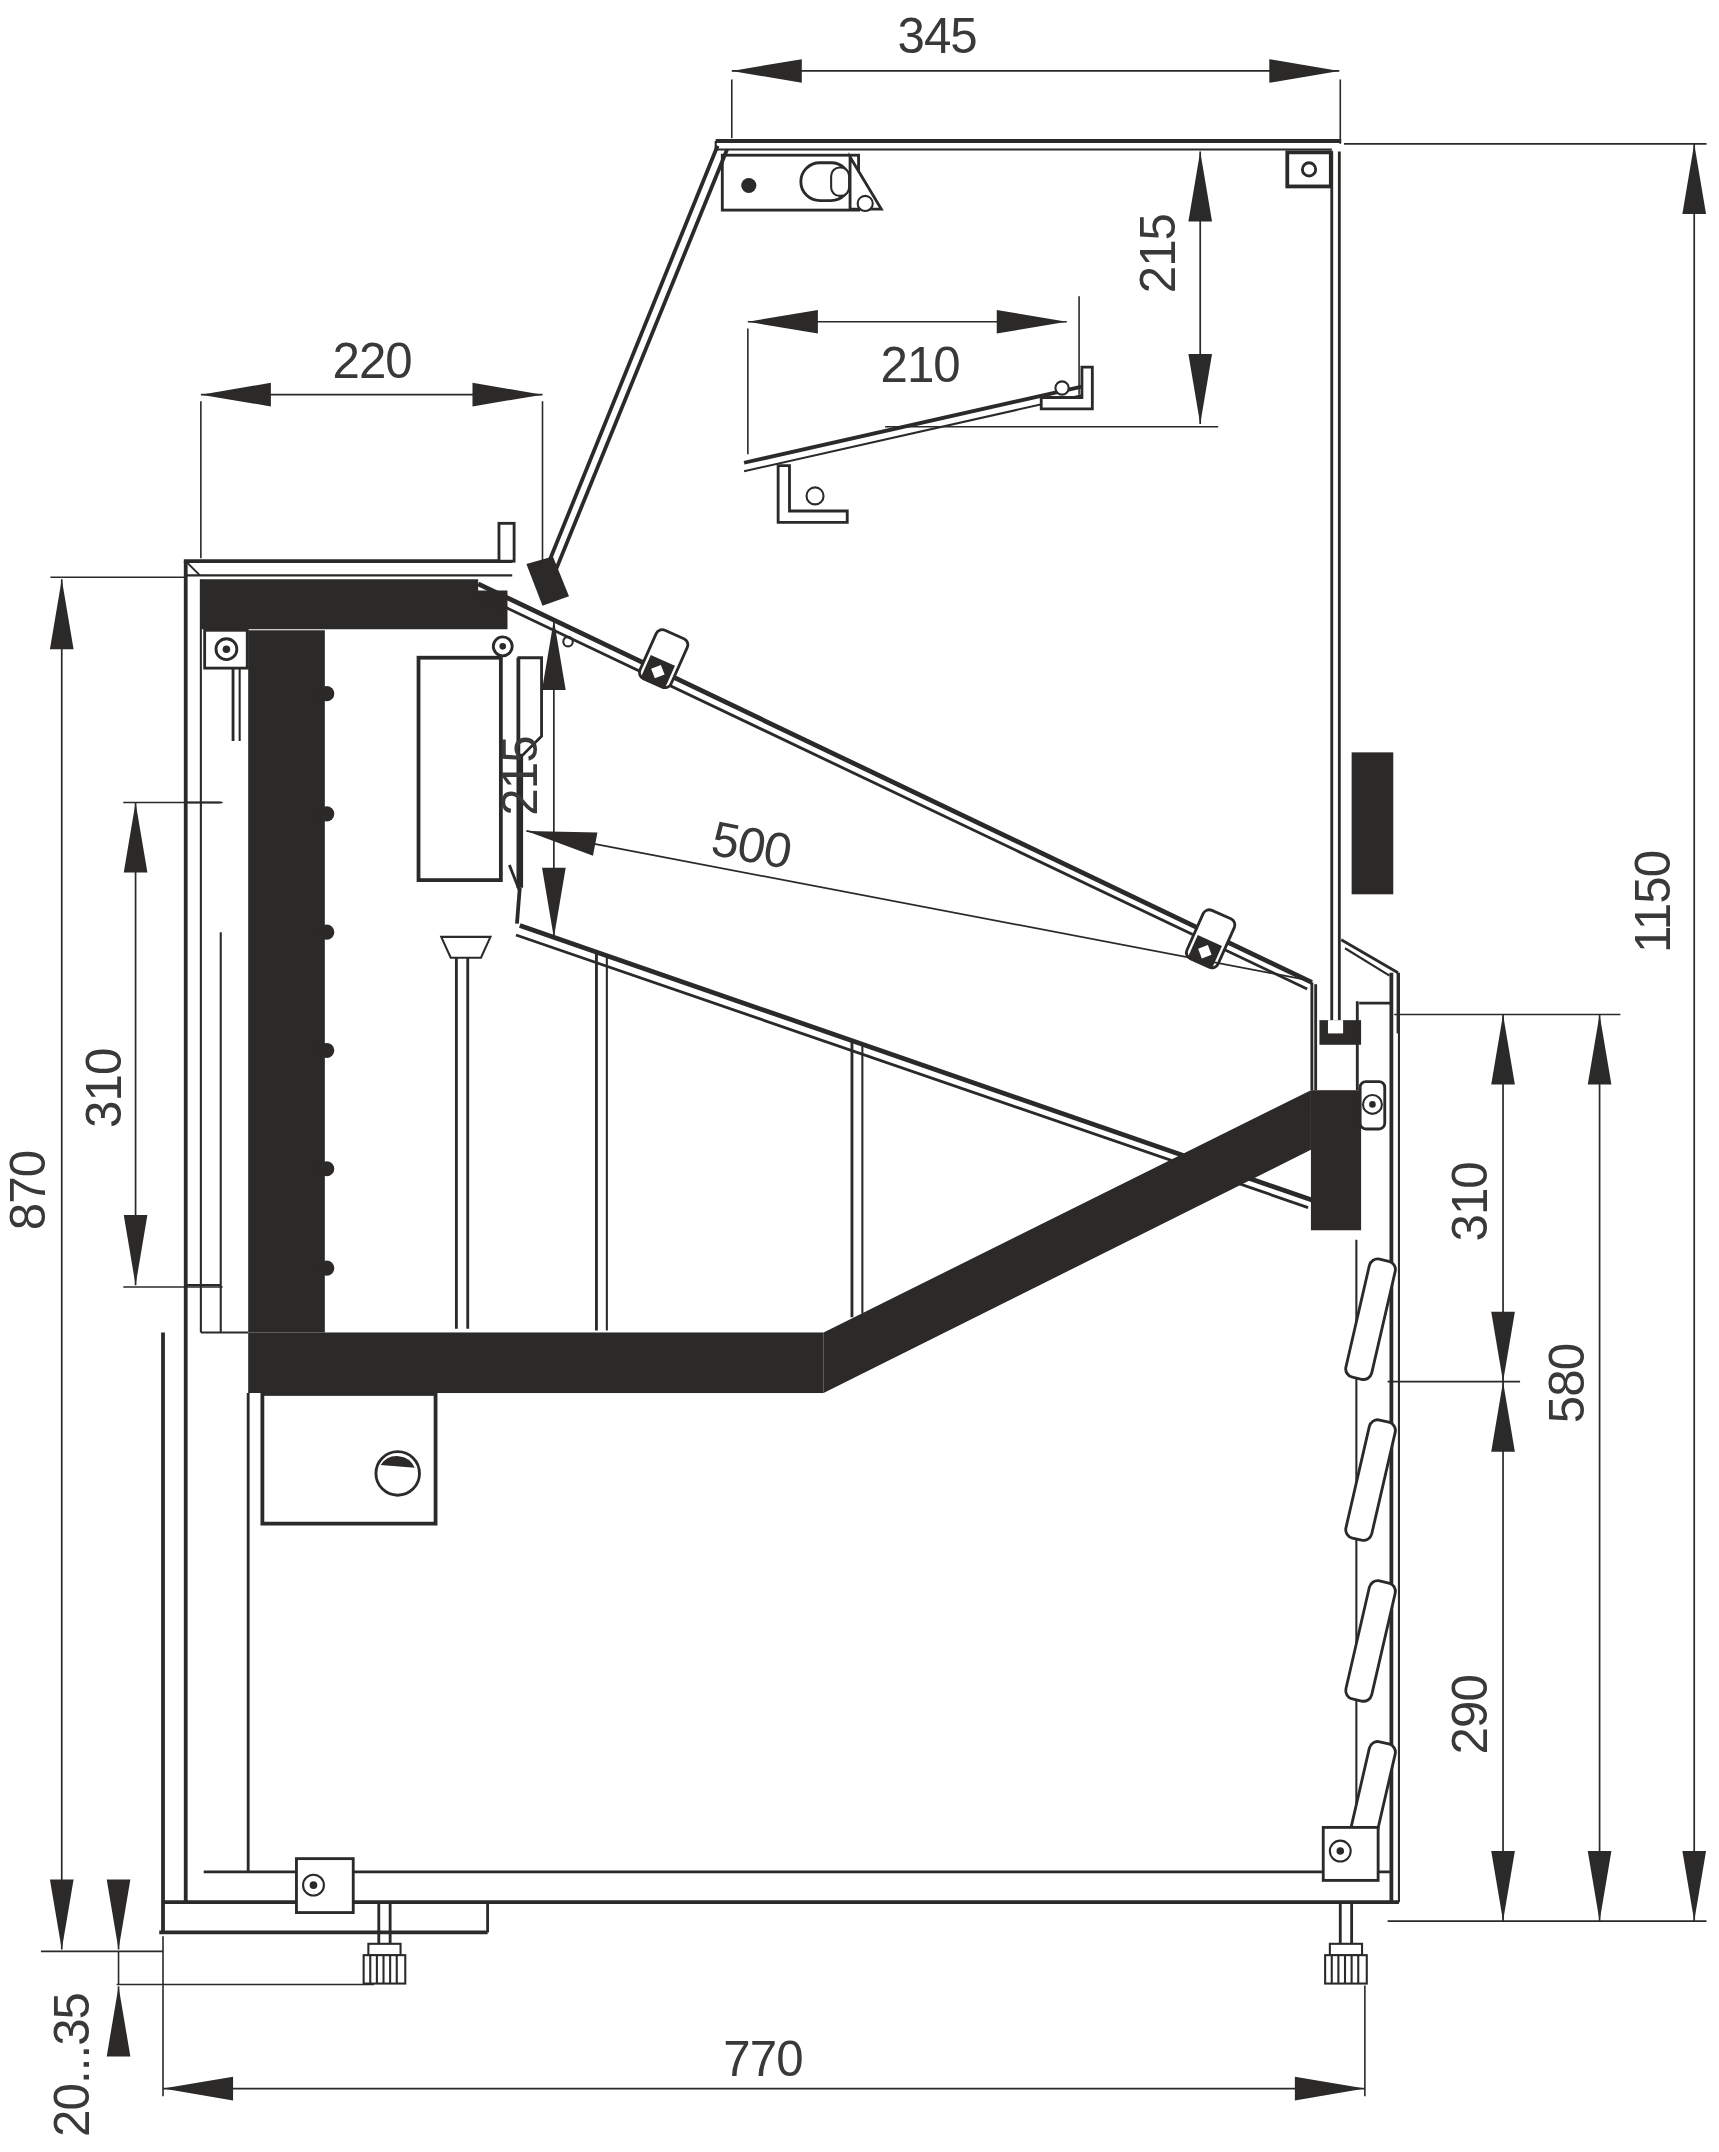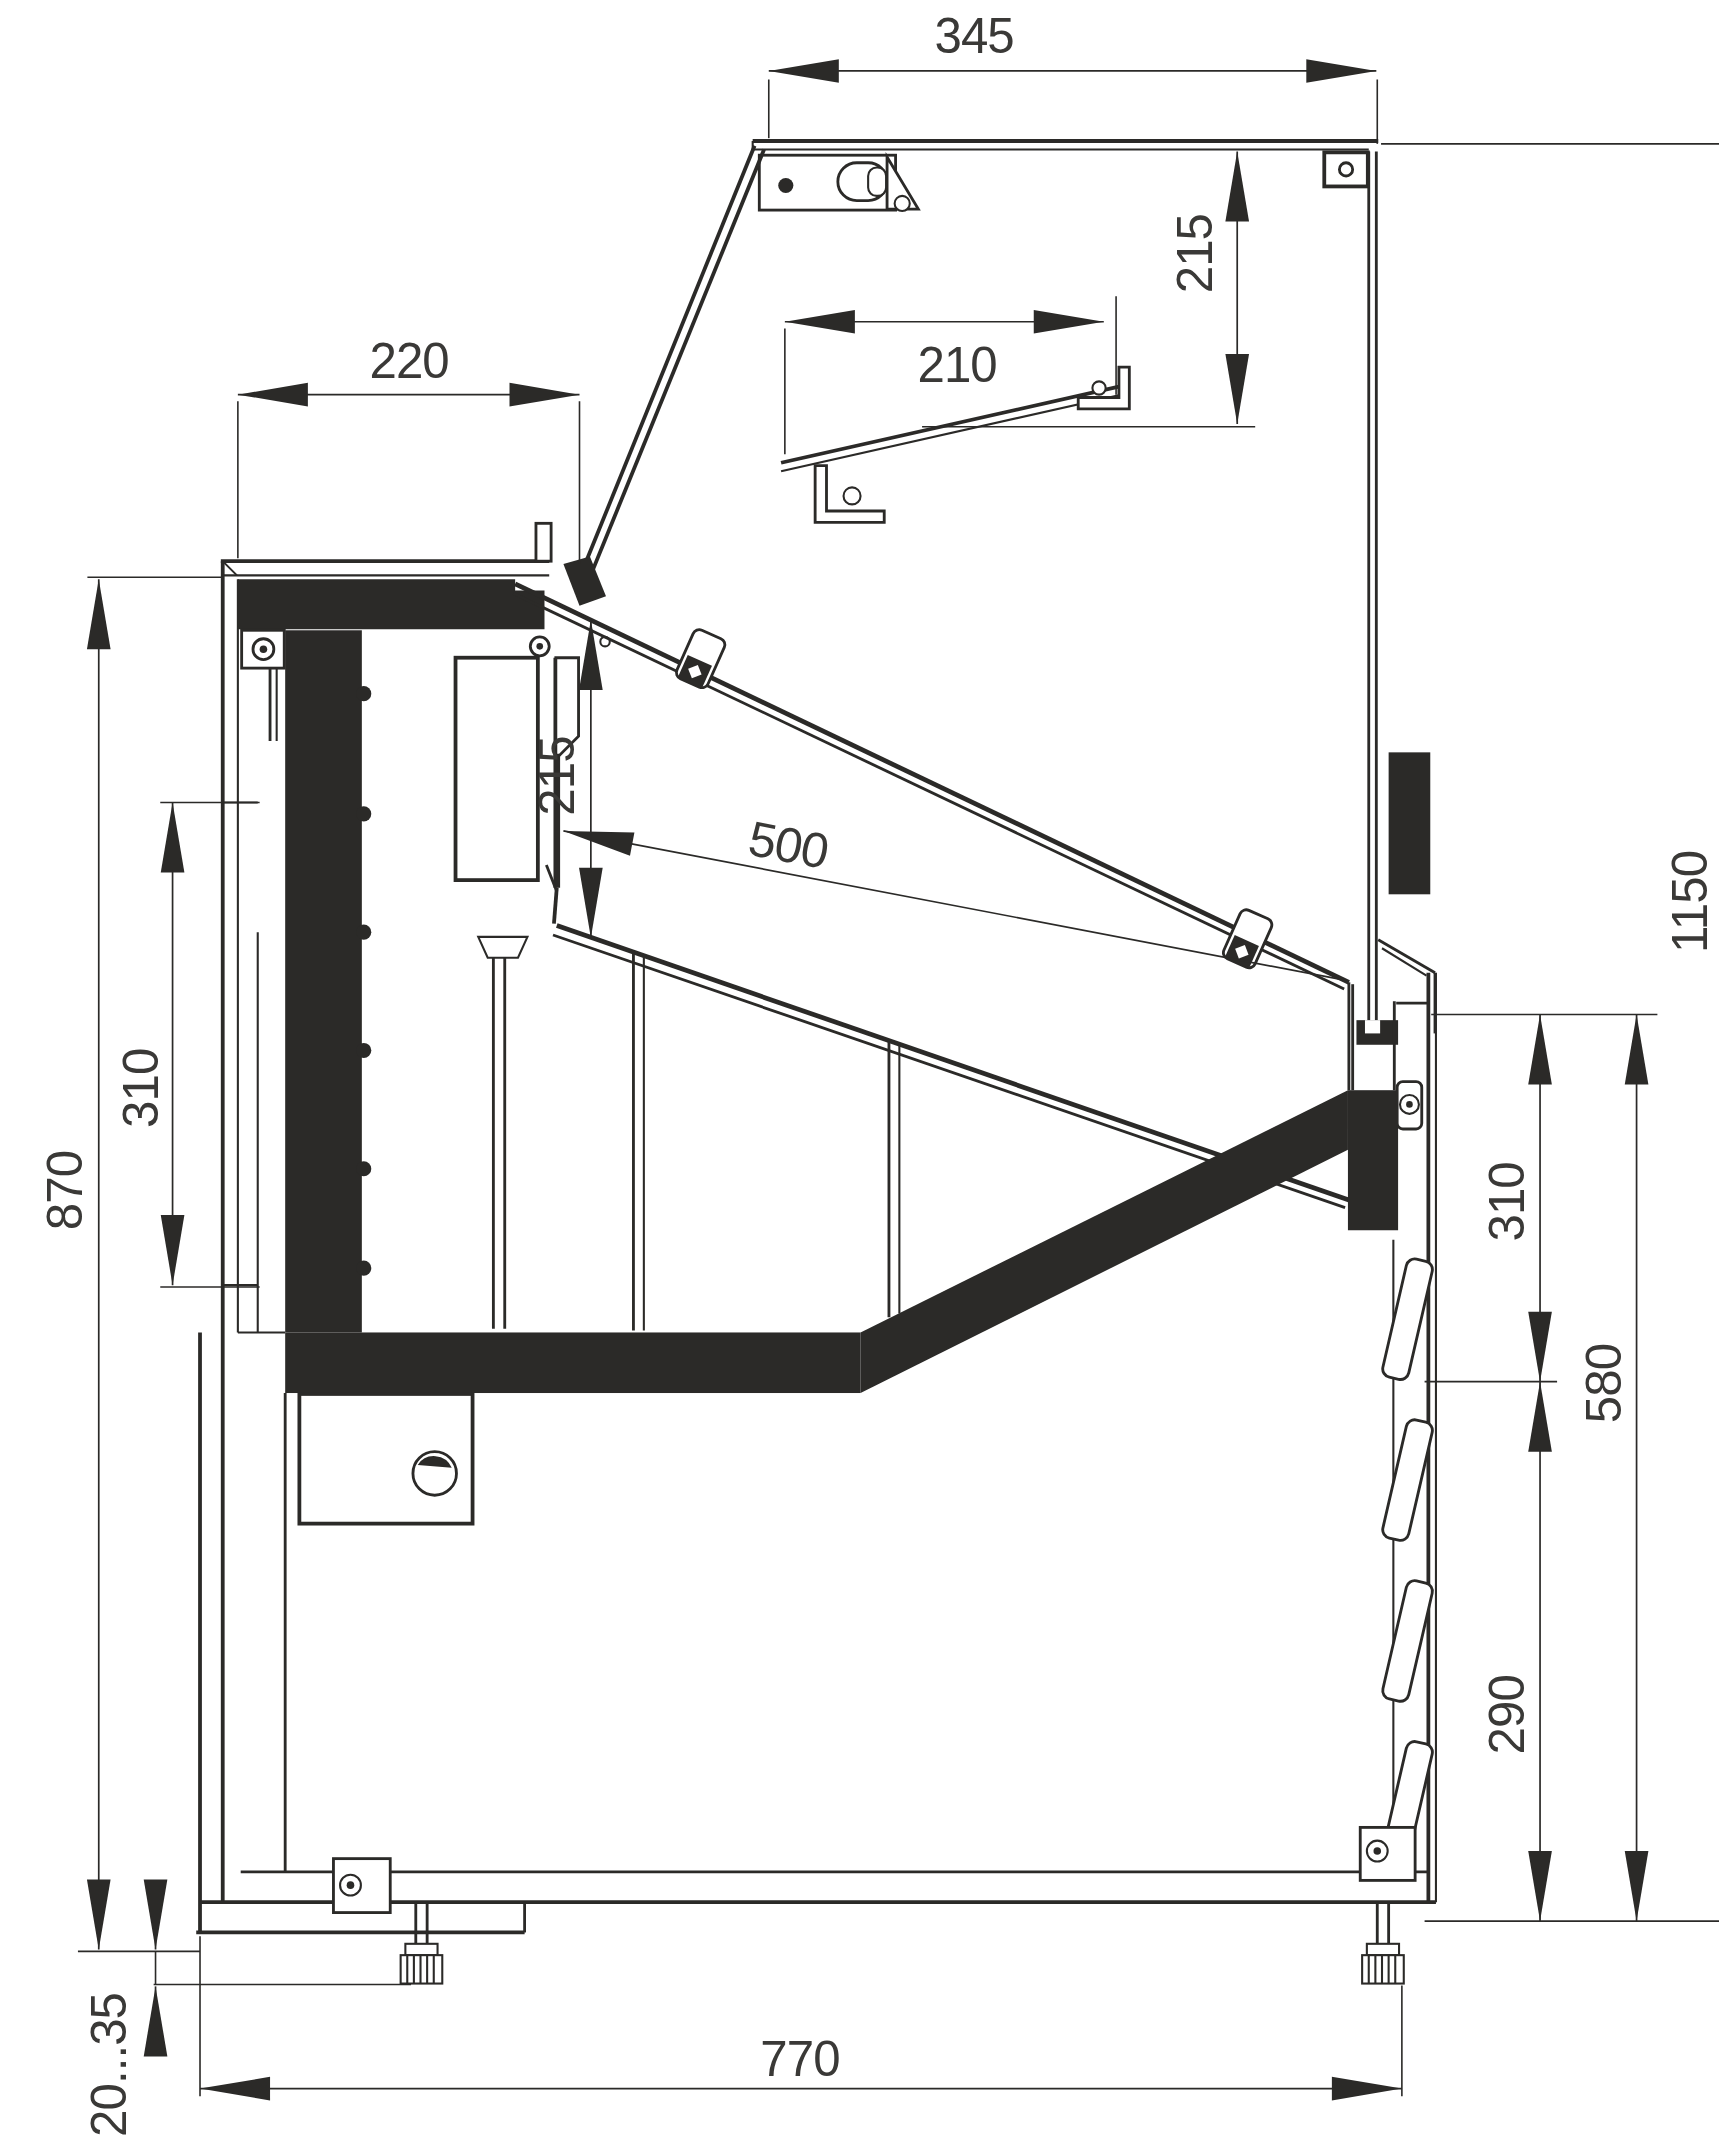--- a/index.html
+++ b/index.html
@@ -1,16 +1,16 @@
 <!DOCTYPE html>
 <html style="font-size:15px"><head>
 <meta charset="utf-8">
 <style>
   html,body{margin:0;padding:0;background:#ffffff;}
-  .page{width:1428px;height:2152px;background:#ffffff;position:relative;padding-left:37px;}
+  .page{width:1428px;height:2152px;background:#ffffff;position:relative;}
   svg{display:block;}
   .dim{stroke:#2b2a28;stroke-width:1.8;fill:none;}
   .tick{stroke:#2b2a28;stroke-width:1.7;fill:none;}
   .s2{stroke:#2b2a28;stroke-width:2.2;fill:none;}
   .s3{stroke:#2b2a28;stroke-width:3;fill:none;}
   .s4{stroke:#2b2a28;stroke-width:4;fill:none;}
   .s5{stroke:#2b2a28;stroke-width:5;fill:none;}
   .wf{fill:#ffffff;}
   .blk{fill:#2b2a28;stroke:none;}
   .lbl{font-family:"Liberation Sans","DejaVu Sans",sans-serif;font-size:52px;fill:#3a3937;letter-spacing:-1px;}

